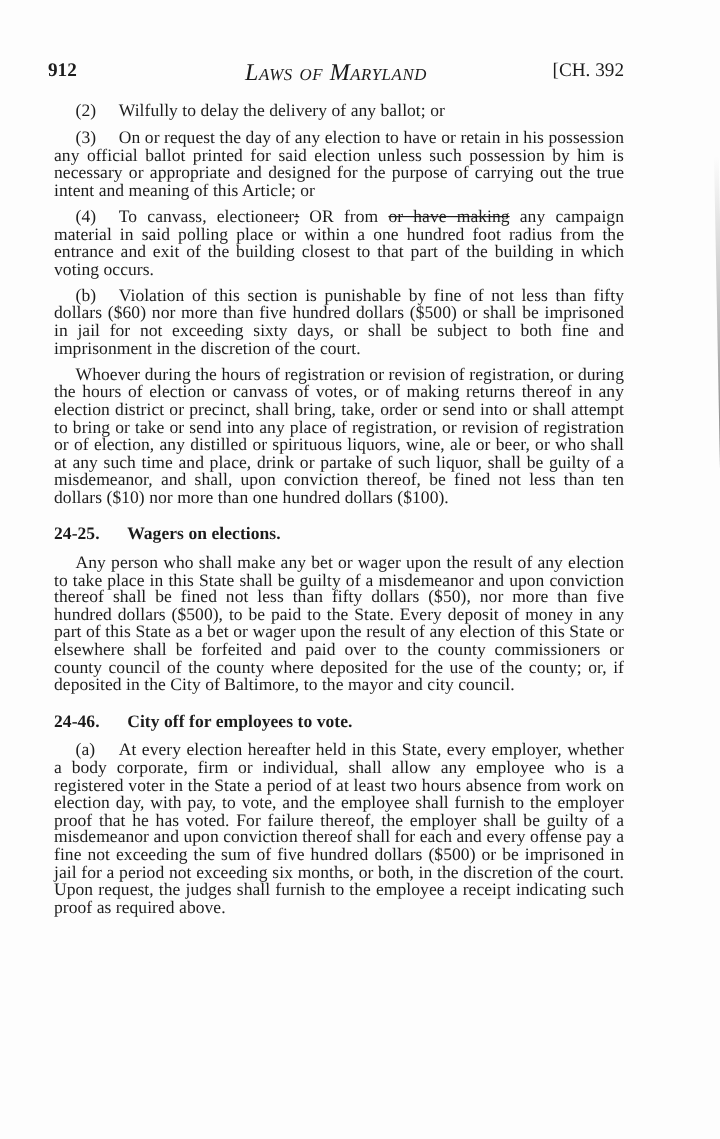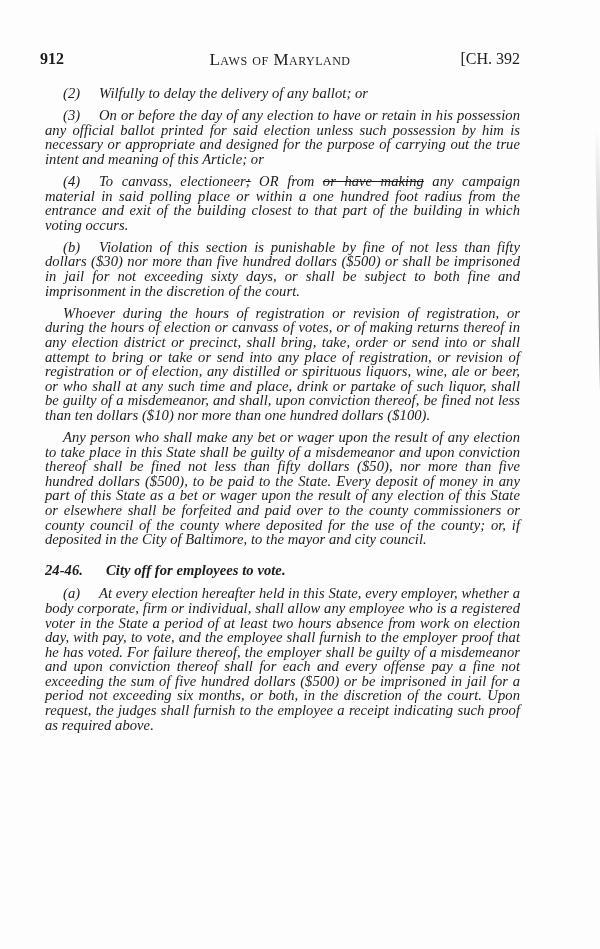--- a/index.html
+++ b/index.html
@@ -29,42 +29,42 @@
       font-size: 16px;
     }
     .running-title {
       position: absolute;
       left: 0;
       right: 0;
       top: 0;
       text-align: center;
       font-variant: small-caps;
       font-family: "Liberation Serif", serif;
-      font-size: 17px;
+      font-size: 20px;
       letter-spacing: 0.5px;
+      font-style: italic;
     }
     .chapter-ref {
       position: absolute;
       right: 0;
       top: 0;
       font-family: "Liberation Serif", serif;
       font-size: 16px;
       text-align: right;
     }
     .body-text {
       position: absolute;
       top: 86px;
       left: 45px;
       width: 475px;
       font-family: "Liberation Serif", serif;
       font-size: 14.6px;
       line-height: 14.6px;
       text-align: justify;
       letter-spacing: 0.05px;
-      font-style: italic;
     }
     .para {
       margin: 0 0 7.5px 0;
       text-indent: 18px;
     }
     .para .label { display: inline-block; width: 36px; text-indent: 0; }
     .section-heading {
       margin: 16px 0 9px 0;
       font-weight: bold;
       font-size: 14.6px;
@@ -92,35 +92,38 @@
   <span class="chapter-ref">[CH. 392</span>
 </div>
 
 <div class="body-text">
 
   <p class="para">
     <span class="label">(2)</span><span>Wilfully to delay the delivery of any ballot; or</span>
   </p>
 
   <p class="para">
-    <span class="label">(3)</span><span>On or before the day of any election to have or retain in his possession any official ballot printed for said election unless such possession by him is necessary or appropriate and designed for the purpose of carrying out the true intent and meaning of this Article; or</span>
+    <span class="label">(3)</span><span>On or request the day of any election to have or retain in his possession any official ballot printed for said election unless such possession by him is necessary or appropriate and designed for the purpose of carrying out the true intent and meaning of this Article; or</span>
   </p>
 
   <p class="para">
     <span class="label">(4)</span><span>To canvass, electioneer</span><span class="strike">;</span><span> OR from </span><span class="strike">or have making</span><span> any campaign material in said polling place or within a one hundred foot radius from the entrance and exit of the building closest to that part of the building in which voting occurs.</span>
   </p>
 
   <p class="para">
-    <span class="label">(b)</span><span>Violation of this section is punishable by fine of not less than fifty dollars ($30) nor more than five hundred dollars ($500) or shall be imprisoned in jail for not exceeding sixty days, or shall be subject to both fine and imprisonment in the discretion of the court.</span>
+    <span class="label">(b)</span><span>Violation of this section is punishable by fine of not less than fifty dollars ($60) nor more than five hundred dollars ($500) or shall be imprisoned in jail for not exceeding sixty days, or shall be subject to both fine and imprisonment in the discretion of the court.</span>
   </p>
 
   <p class="para">
     <span>Whoever during the hours of registration or revision of registration, or during the hours of election or canvass of votes, or of making returns thereof in any election district or precinct, shall bring, take, order or send into or shall attempt to bring or take or send into any place of registration, or revision of registration or of election, any distilled or spirituous liquors, wine, ale or beer, or who shall at any such time and place, drink or partake of such liquor, shall be guilty of a misdemeanor, and shall, upon conviction thereof, be fined not less than ten dollars ($10) nor more than one hundred dollars ($100).</span>
   </p>
 
+  <div class="section-heading">
+    <span class="sec-num">24-25.</span><span>Wagers on elections.</span>
+  </div>
   <p class="para">
     <span>Any person who shall make any bet or wager upon the result of any election to take place in this State shall be guilty of a misdemeanor and upon conviction thereof shall be fined not less than fifty dollars ($50), nor more than five hundred dollars ($500), to be paid to the State. Every deposit of money in any part of this State as a bet or wager upon the result of any election of this State or elsewhere shall be forfeited and paid over to the county commissioners or county council of the county where deposited for the use of the county; or, if deposited in the City of Baltimore, to the mayor and city council.</span>
   </p>
 
   <div class="section-heading">
     <span class="sec-num">24-46.</span><span>City off for employees to vote.</span>
   </div>
   <p class="para">
     <span class="label">(a)</span><span>At every election hereafter held in this State, every employer, whether a body corporate, firm or individual, shall allow any employee who is a registered voter in the State a period of at least two hours absence from work on election day, with pay, to vote, and the employee shall furnish to the employer proof that he has voted. For failure thereof, the employer shall be guilty of a misdemeanor and upon conviction thereof shall for each and every offense pay a fine not exceeding the sum of five hundred dollars ($500) or be imprisoned in jail for a period not exceeding six months, or both, in the discretion of the court. Upon request, the judges shall furnish to the employee a receipt indicating such proof as required above.</span>
   </p>

